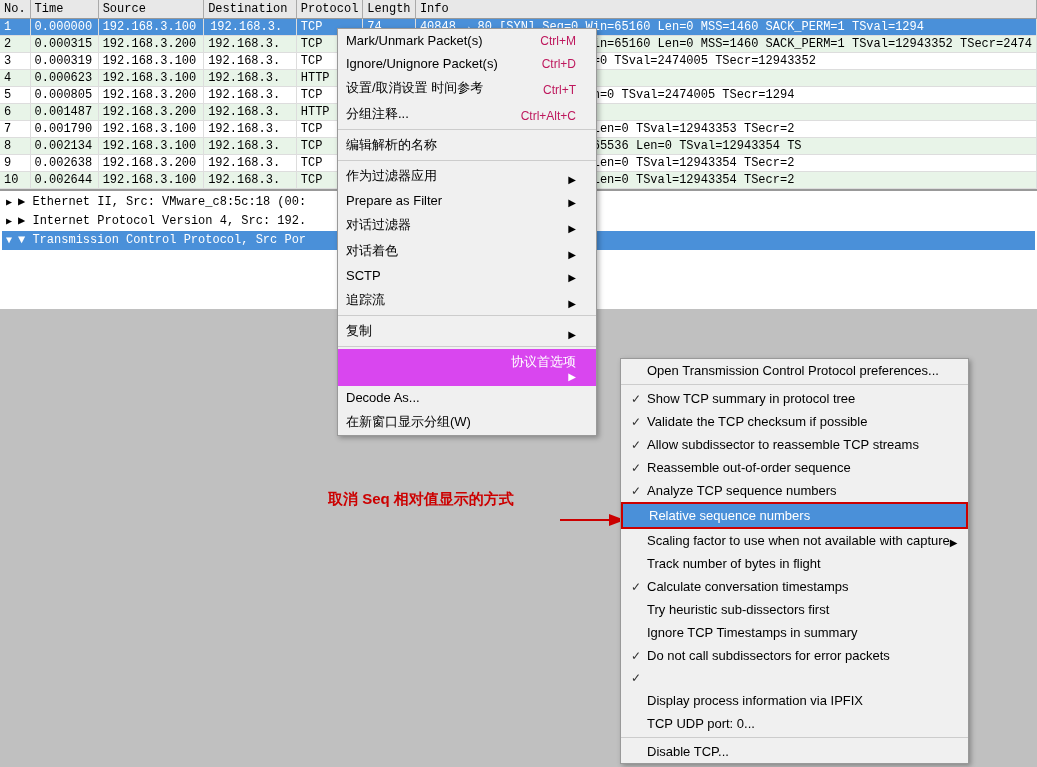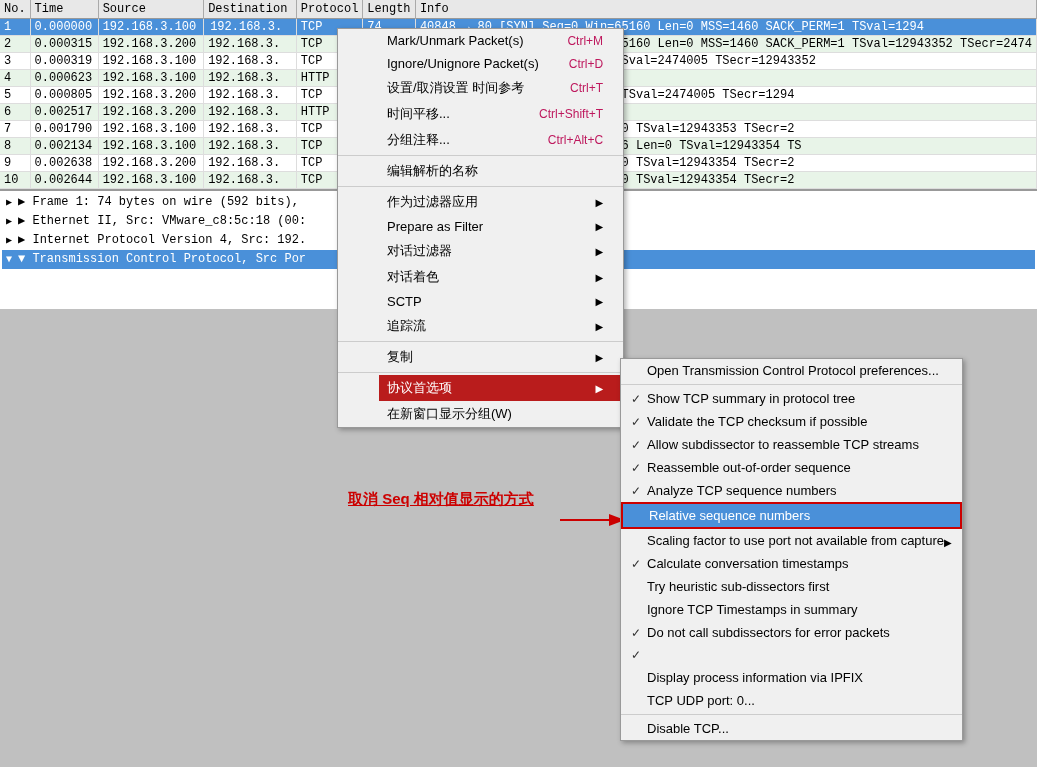--- a/index.html
+++ b/index.html
@@ -90,29 +90,29 @@
       border: 1px solid #999;
       box-shadow: 2px 2px 5px rgba(0,0,0,0.3);
       min-width: 260px;
       font-family: Arial, sans-serif;
       font-size: 13px;
       z-index: 100;
     }
     .menu-item {
       padding: 4px 20px 4px 8px;
       display: flex;
-      align-items: center;
+      align-items: flex-end;
       justify-content: space-between;
       cursor: pointer;
       white-space: nowrap;
-      margin-left: 41px;
     }
     .menu-item.highlighted {
-      background: #b91c1c;
-      color: white;
+      background: #d946ef;
+      color: white;
+      flex-direction: column;
     }
     .menu-shortcut {
       color: #be185d;
       margin-left: 30px;
       font-size: 12px;
     }
     .menu-arrow {
       font-size: 10px;
       margin-left: 10px;
     }
@@ -239,21 +239,21 @@
         <td>5</td>
         <td>0.000805</td>
         <td>192.168.3.200</td>
         <td>192.168.3.</td>
         <td>TCP</td>
         <td>66</td>
         <td>eq=1 Ack=78 Win=65536 Len=0 TSval=2474005 TSecr=1294</td>
       </tr>
       <tr>
         <td>6</td>
-        <td>0.002517</td>
+        <td>0.001487</td>
         <td>192.168.3.200</td>
         <td>192.168.3.</td>
         <td>HTTP</td>
         <td>187</td>
         <td>text/html)</td>
       </tr>
       <tr>
         <td>7</td>
         <td>0.001790</td>
         <td>192.168.3.100</td>
@@ -286,44 +286,39 @@
         <td>192.168.3.100</td>
         <td>192.168.3.</td>
         <td>TCP</td>
         <td>66</td>
         <td>eq=79 Ack=188 Win=65536 Len=0 TSval=12943354 TSecr=2</td>
       </tr>
     </tbody>
 </table>
 
 <div id="packet-detail">
-<div class="detail-line expandable">▶ Frame 1: 74 bytes on wire (592 bits),</div>
     <div class="detail-line expandable">▶ Ethernet II, Src: VMware_c8:5c:18 (00:</div>
     <div class="detail-line expandable">▶ Internet Protocol Version 4, Src: 192.</div>
     <div class="detail-line expanded highlighted">▼ Transmission Control Protocol, Src Por</div>
   </div>
 
 <div class="context-menu" id="main-context-menu" style="left: 337px; top: 28px;">
 <div class="menu-item">
       <span>Mark/Unmark Packet(s)</span>
       <span class="menu-shortcut">Ctrl+M</span>
     </div>
     <div class="menu-item">
       <span>Ignore/Unignore Packet(s)</span>
       <span class="menu-shortcut">Ctrl+D</span>
     </div>
     <div class="menu-item">
       <span>设置/取消设置 时间参考</span>
       <span class="menu-shortcut">Ctrl+T</span>
     </div>
     <div class="menu-item">
-      <span>时间平移...</span>
-      <span class="menu-shortcut">Ctrl+Shift+T</span>
-    </div>
-    <div class="menu-item">
       <span>分组注释...</span>
       <span class="menu-shortcut">Ctrl+Alt+C</span>
     </div>
     <div class="menu-separator"></div>
     <div class="menu-item">
       <span>编辑解析的名称</span>
     </div>
     <div class="menu-separator"></div>
     <div class="menu-item">
       <span>作为过滤器应用</span>
@@ -353,20 +348,23 @@
     <div class="menu-item">
       <span>复制</span>
       <span class="menu-arrow">▶</span>
     </div>
     <div class="menu-separator"></div>
     <div class="menu-item highlighted">
       <span>协议首选项</span>
       <span class="menu-arrow">▶</span>
     </div>
     <div class="menu-item">
+      <span>Decode As...</span>
+    </div>
+    <div class="menu-item">
       <span>在新窗口显示分组(W)</span>
     </div>
   </div>
 
 <div class="submenu-proto" id="proto-submenu" style="left: 620px; top: 358px;">
 <div class="submenu-item">
       <span class="check-mark"></span>
       <span>Open Transmission Control Protocol preferences...</span>
     </div>
     <div class="submenu-separator"></div>
@@ -389,24 +387,28 @@
     <div class="submenu-item">
       <span class="check-mark">✓</span>
       <span>Analyze TCP sequence numbers</span>
     </div>
     <div class="submenu-item highlighted" style="border: 2px solid rgb(204, 0, 0); background: rgb(74, 144, 217); color: white;">
       <span class="check-mark"></span>
       <span>Relative sequence numbers</span>
     </div>
     <div class="submenu-item">
       <span class="check-mark"></span>
-      <span>Scaling factor to use port not available from capture</span>
+      <span>Scaling factor to use when not available with capture</span>
       <span class="sub-arrow">▶</span>
     </div>
     <div class="submenu-item">
+      <span class="check-mark"></span>
+      <span>Track number of bytes in flight</span>
+    </div>
+    <div class="submenu-item">
       <span class="check-mark">✓</span>
       <span>Calculate conversation timestamps</span>
     </div>
     <div class="submenu-item">
       <span class="check-mark"></span>
       <span>Try heuristic sub-dissectors first</span>
     </div>
     <div class="submenu-item">
       <span class="check-mark"></span>
       <span>Ignore TCP Timestamps in summary</span>
@@ -426,21 +428,21 @@
       <span class="check-mark"></span>
       <span>TCP UDP port: 0...</span>
     </div>
     <div class="submenu-separator"></div>
     <div class="submenu-item">
       <span class="check-mark"></span>
       <span>Disable TCP...</span>
     </div>
   </div>
 
-<div class="annotation" style="left: 348px; top: 490px; text-decoration: underline;">取消 Seq 相对值显示的方式</div>
+<div class="annotation" style="left: 328px; top: 490px;">取消 Seq 相对值显示的方式</div>
 
 <svg class="arrow-svg" style="left: 555px; top: 505px;" width="80" height="30" viewBox="0 0 80 30">
   <defs>
     <marker id="arrowhead" markerWidth="8" markerHeight="6" refX="8" refY="3" orient="auto">
       <polygon points="0 0, 8 3, 0 6" fill="#cc0000"></polygon>
     </marker>
   </defs>
   <line x1="5" y1="15" x2="70" y2="15" stroke="#cc0000" stroke-width="2" marker-end="url(#arrowhead)"></line>
 </svg>
 

